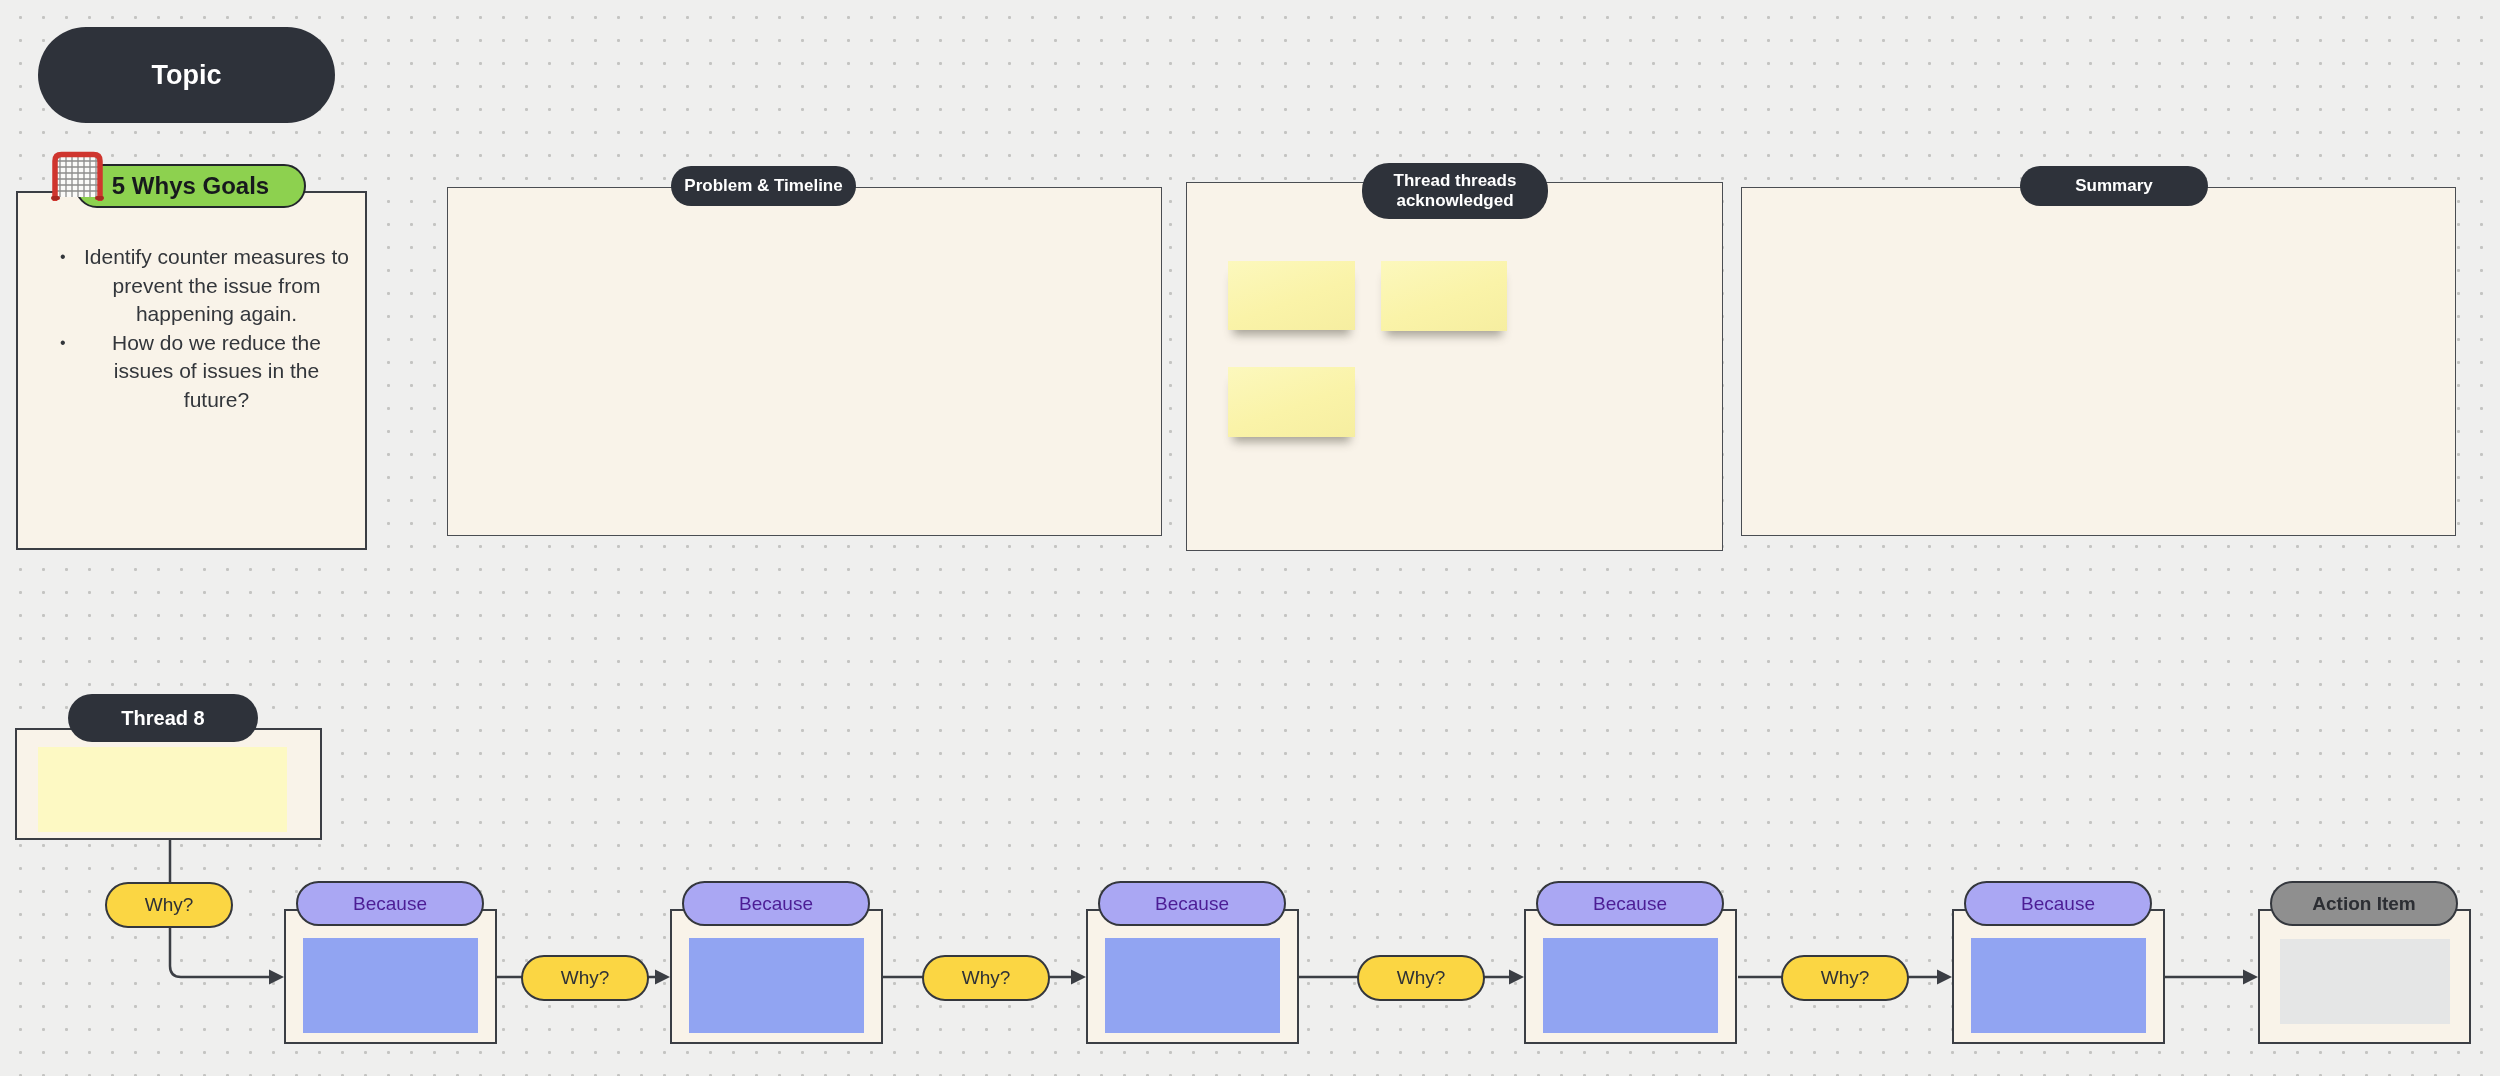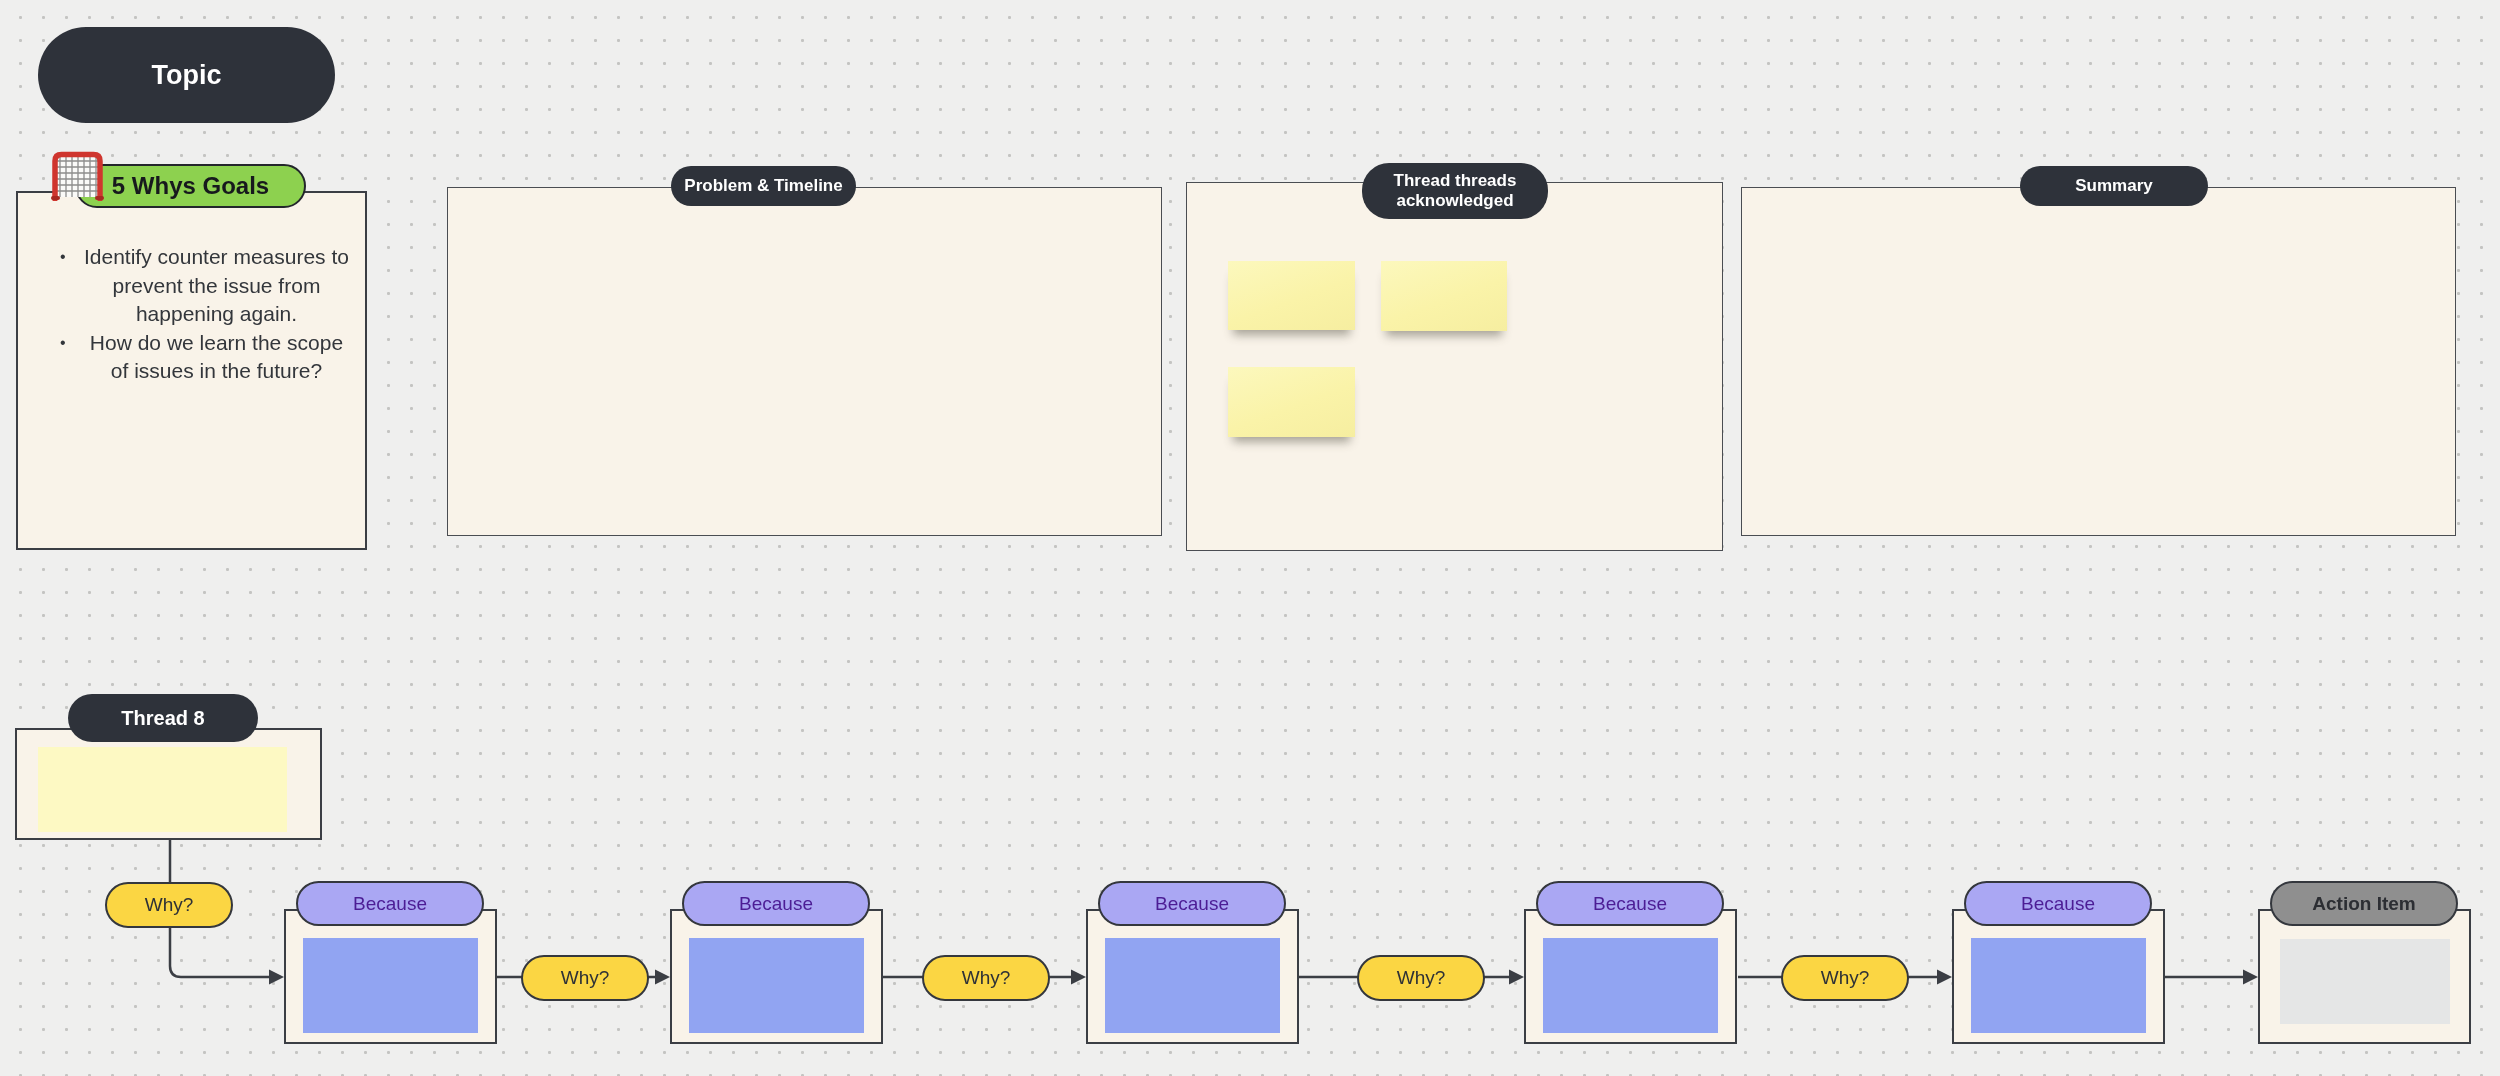--- a/index.html
+++ b/index.html
@@ -126,21 +126,21 @@
       <polygon points="1937,969.5 1952,977 1937,984.5"></polygon>
       <polygon points="2243,969.5 2258,977 2243,984.5"></polygon>
     </g>
   </svg>
 
   <div class="pill dark topic-pill">Topic</div>
 
   <div class="panel goals-box">
     <ul>
       <li>Identify counter measures to prevent the issue from happening again.</li>
-      <li>How do we learn the scope of issues in the future?</li>
+      <li>How do we reduce the issues of issues in the future?</li>
     </ul>
   </div>
   <div class="pill goals-pill">5 Whys Goals</div>
   <span class="goal-icon">
     <svg width="62" height="54" viewBox="0 0 62 54">
       <rect x="8" y="8" width="47" height="42" fill="#fafaf8"></rect>
       <path d="M14 8V50 M20 8V50 M26 8V50 M32 8V50 M38 8V50 M44 8V50 M50 8V50
                M8 14H55 M8 20H55 M8 26H55 M8 32H55 M8 38H55 M8 44H55" stroke="#8d8d8b" stroke-width="1.3"></path>
       <path d="M9 52 L9 14 Q9 7.5 15.5 7.5 L47.5 7.5 Q54 7.5 54 14 L54 52" fill="none" stroke="#cf352e" stroke-width="5.5" stroke-linecap="round"></path>
       <rect x="5" y="49" width="9" height="4" rx="2" fill="#a82821"></rect>

